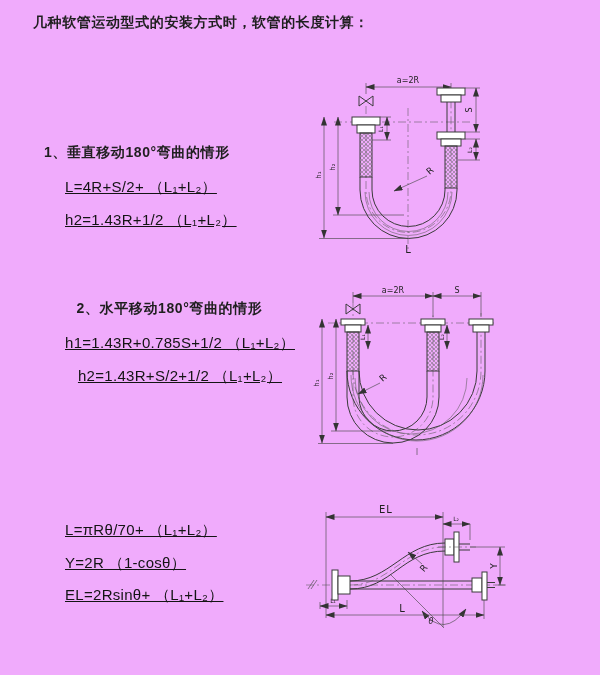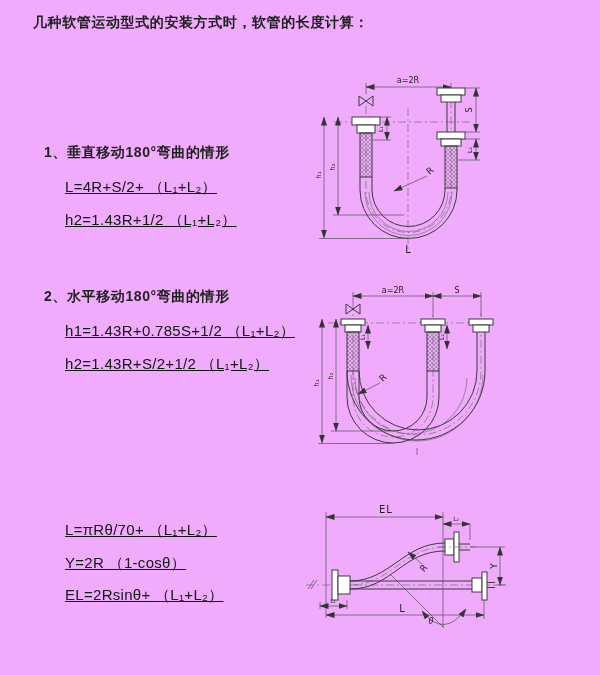--- a/index.html
+++ b/index.html
@@ -95,21 +95,21 @@
     <line class="d" x1="96" y1="145" x2="25" y2="145"></line>
     <line class="d" x1="30" y1="47" x2="30" y2="145" marker-start="url(#ar)" marker-end="url(#ar)"></line>
     <text x="27" y="97" text-anchor="middle" font-size="7" transform="rotate(-90 27 97)">h₂</text>
 
     <line class="d" x1="119" y1="106" x2="86" y2="121" marker-end="url(#ar)"></line>
     <text x="124" y="103" text-anchor="middle" font-size="9" transform="rotate(-40 124 103)">R</text>
 
     <text x="100" y="183" text-anchor="middle" font-size="10">L</text>
   </svg>
 
-  <div class="section" style="top:288px;">
+  <div class="section" style="top:300px;text-align:center;">
     <p class="sec-heading">2、水平移动180°弯曲的情形</p>
     <div class="formula">h1=1.43R+0.785S+1/2 （L₁+L₂）</div>
     <div class="formula">h2=1.43R+S/2+1/2 （L₁+L₂）</div>
   </div>
 
   <svg class="fig" style="left:308px;top:283px;" width="290" height="185" viewBox="0 0 290 185">
 
     <line class="dsh" x1="20" y1="40" x2="186" y2="40"></line>
     <path class="dsh" d="M45,20 L45,114 A40,40 0 0 0 125,114 L125,30"></path>
     <path class="dsh" d="M45,88 A64,64 0 0 0 173,88 L173,30"></path>

